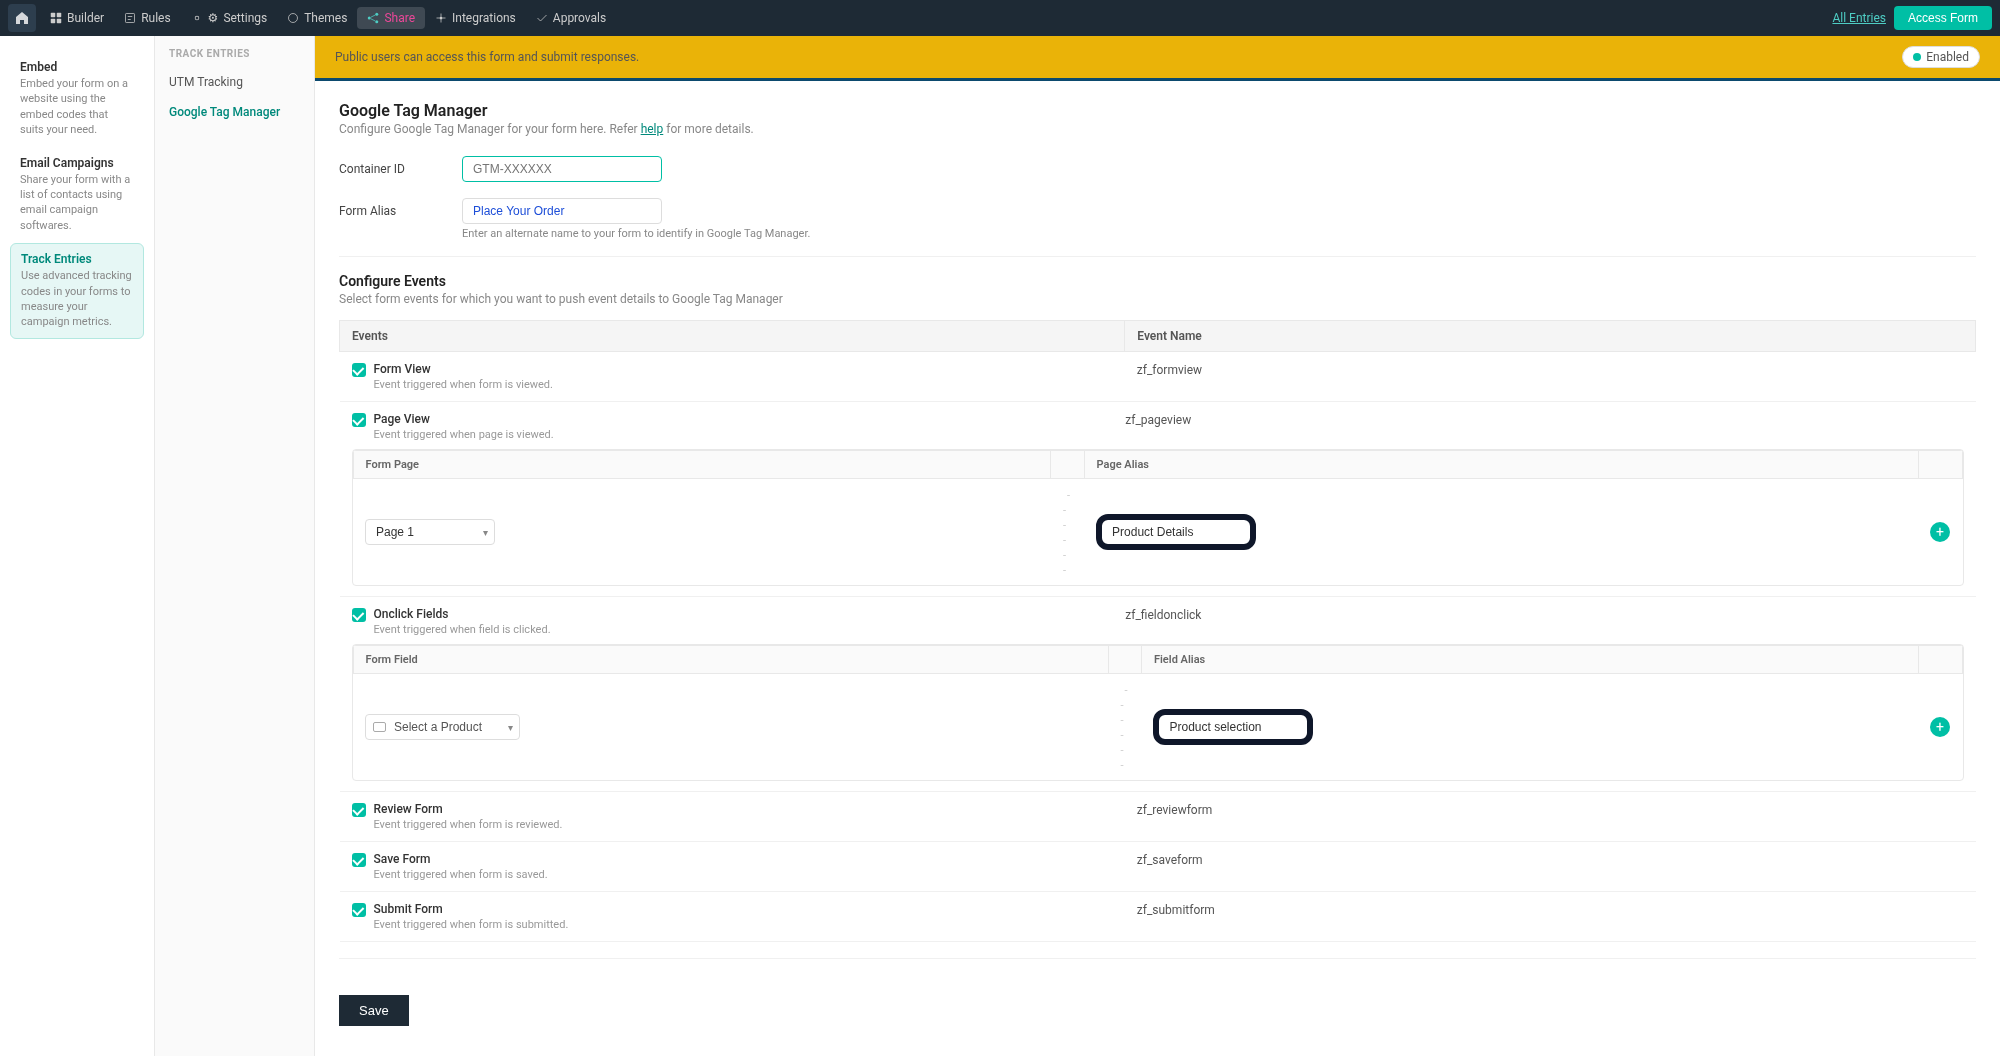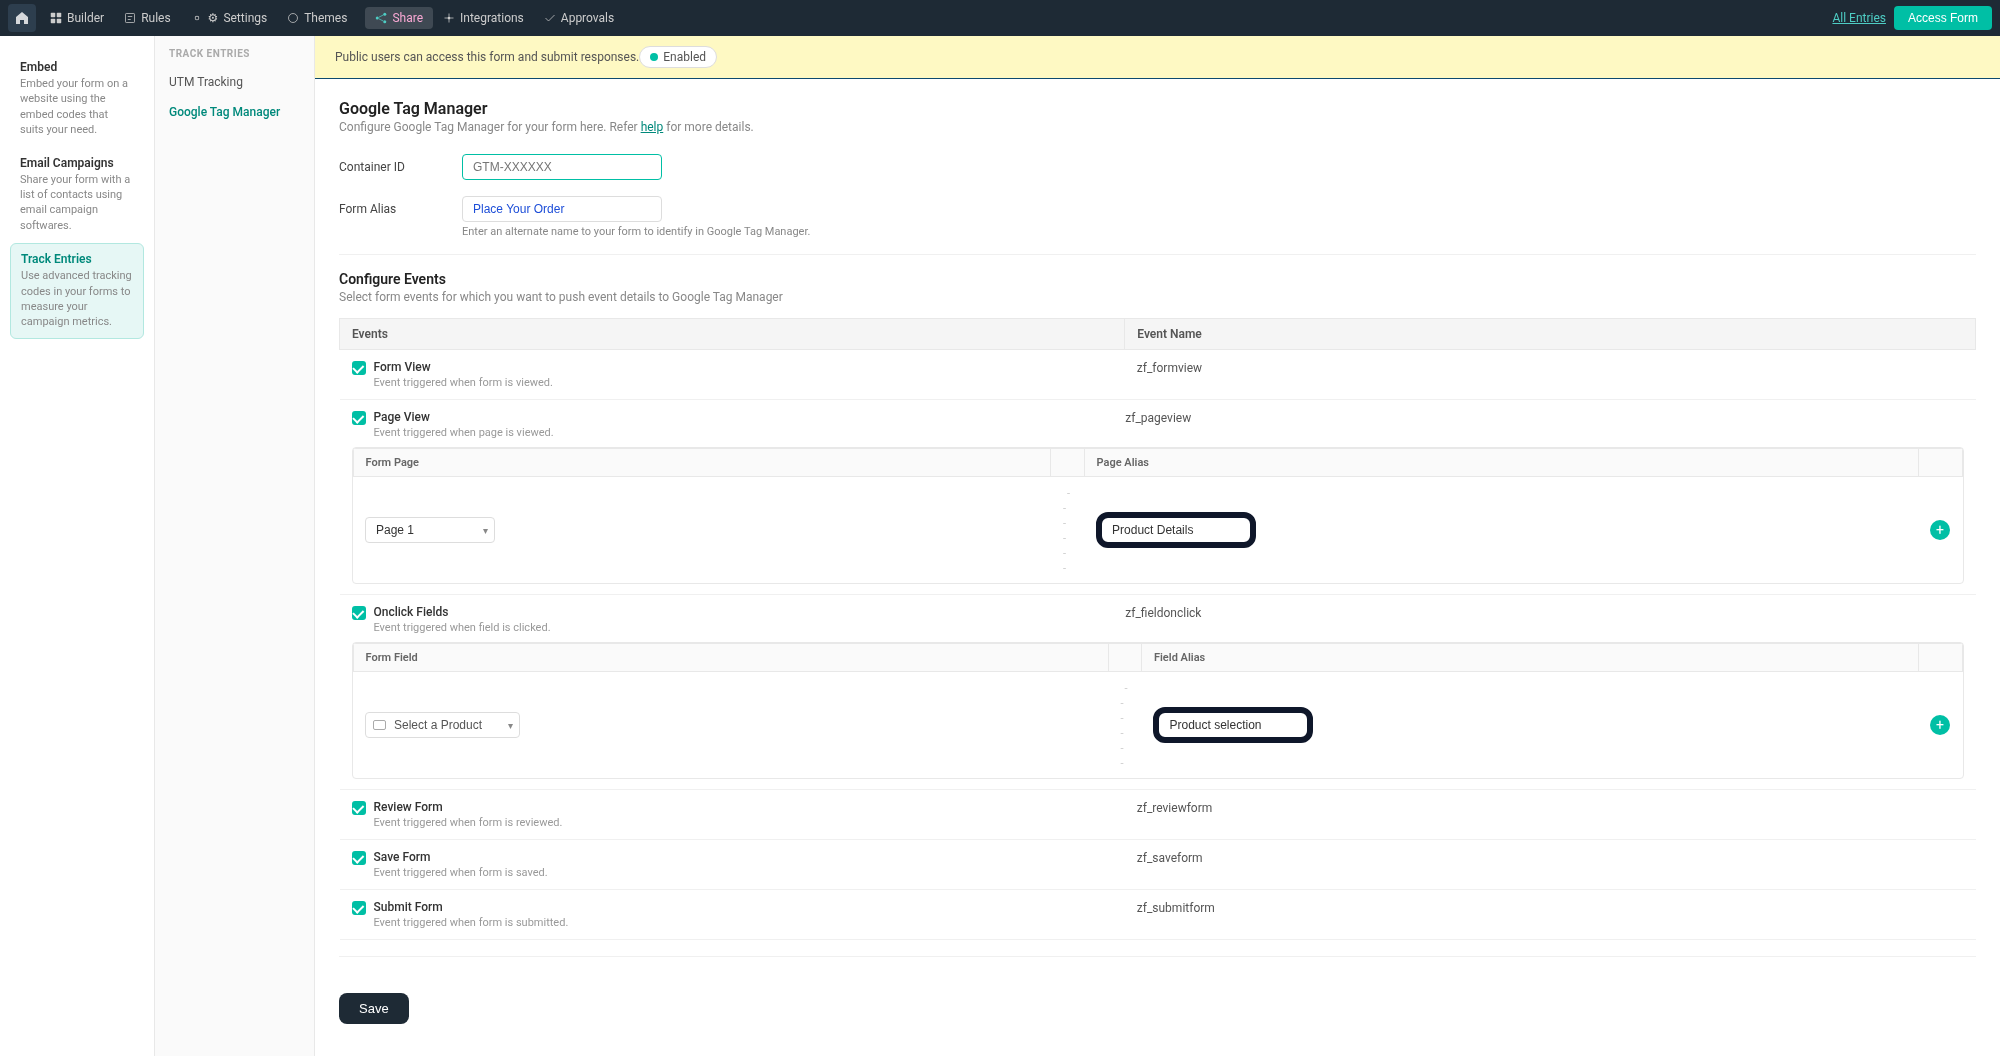--- a/index.html
+++ b/index.html
@@ -25,21 +25,21 @@
       cursor: pointer;
     }
     .topnav-item {
       display: flex; align-items: center; gap: 5px;
       padding: 4px 10px;
       color: #ccc;
       font-size: 12px;
       cursor: pointer;
       border-radius: 4px;
     }
-    .topnav-item.active { background: rgba(255,255,255,0.15); color: #f9a8d4; margin-left: 8px; }
+    .topnav-item.active { background: rgba(255,255,255,0.15); color: #ec4899; }
     .topnav-right {
       margin-left: auto;
       display: flex; align-items: center; gap: 8px;
     }
     .btn-all-entries {
       color: #4ecdc4;
       font-size: 12px;
       cursor: pointer;
       text-decoration: underline;
     }
@@ -117,27 +117,28 @@
 
     
     .main-content {
       flex: 1;
       padding: 0;
       background: #fff;
     }
 
     
     .public-notice {
-      background: #fef9c3;
-      border-bottom: 1px solid #0c4a6e;
+      background: #eab308;
+      border-bottom: 3px solid #0c4a6e;
       padding: 10px 20px;
       font-size: 12px;
       color: #555;
       display: flex;
       align-items: center;
+      justify-content: space-between;
     }
     .enabled-badge {
       display: flex; align-items: center; gap: 5px;
       font-size: 12px;
       color: #555;
       border: 1px solid #ddd;
       padding: 3px 10px;
       border-radius: 14px;
       background: #fff;
     }
@@ -324,21 +325,21 @@
       font-size: 14px;
       line-height: 1;
     }
 
     
     .save-btn {
       background: #1e2a35;
       color: #fff;
       border: none;
       padding: 8px 20px;
-      border-radius: 8px;
+      border-radius: 0;
       font-size: 13px;
       cursor: pointer;
       margin-top: 20px;
     }
 
     
     .divider { border: none; border-top: 1px solid #f0f0f0; margin: 16px 0; }
 
     .td-events { width: 48%; }
     .td-eventname { width: 52%; }

